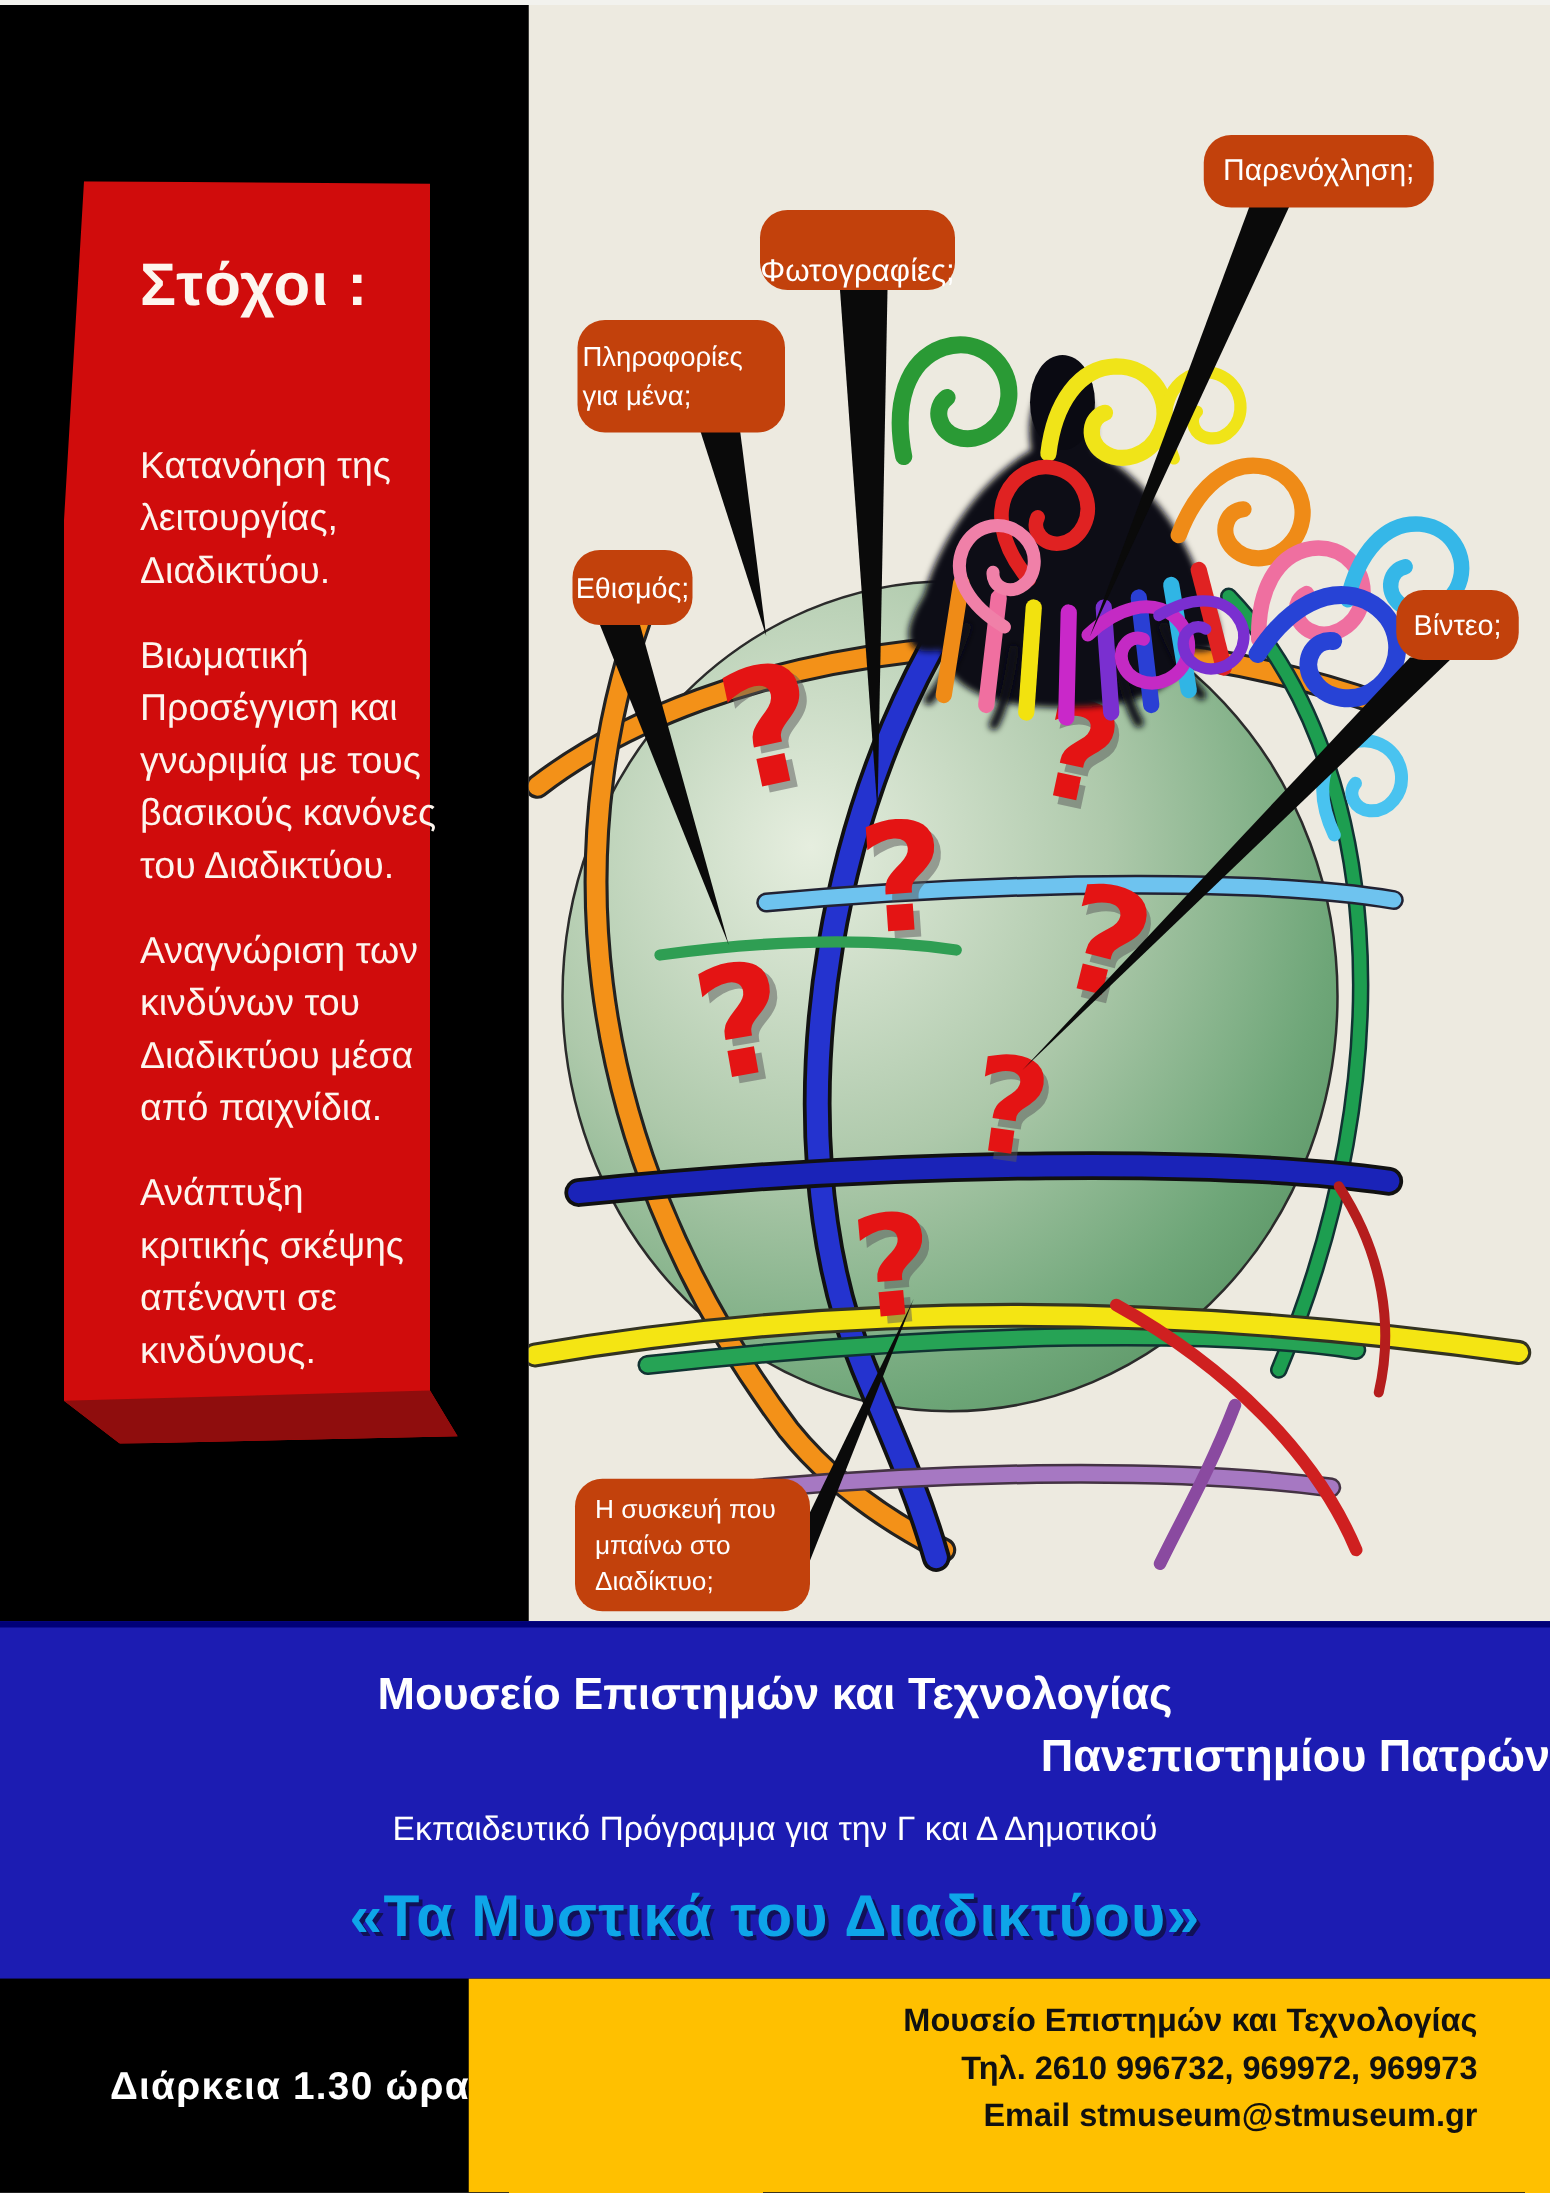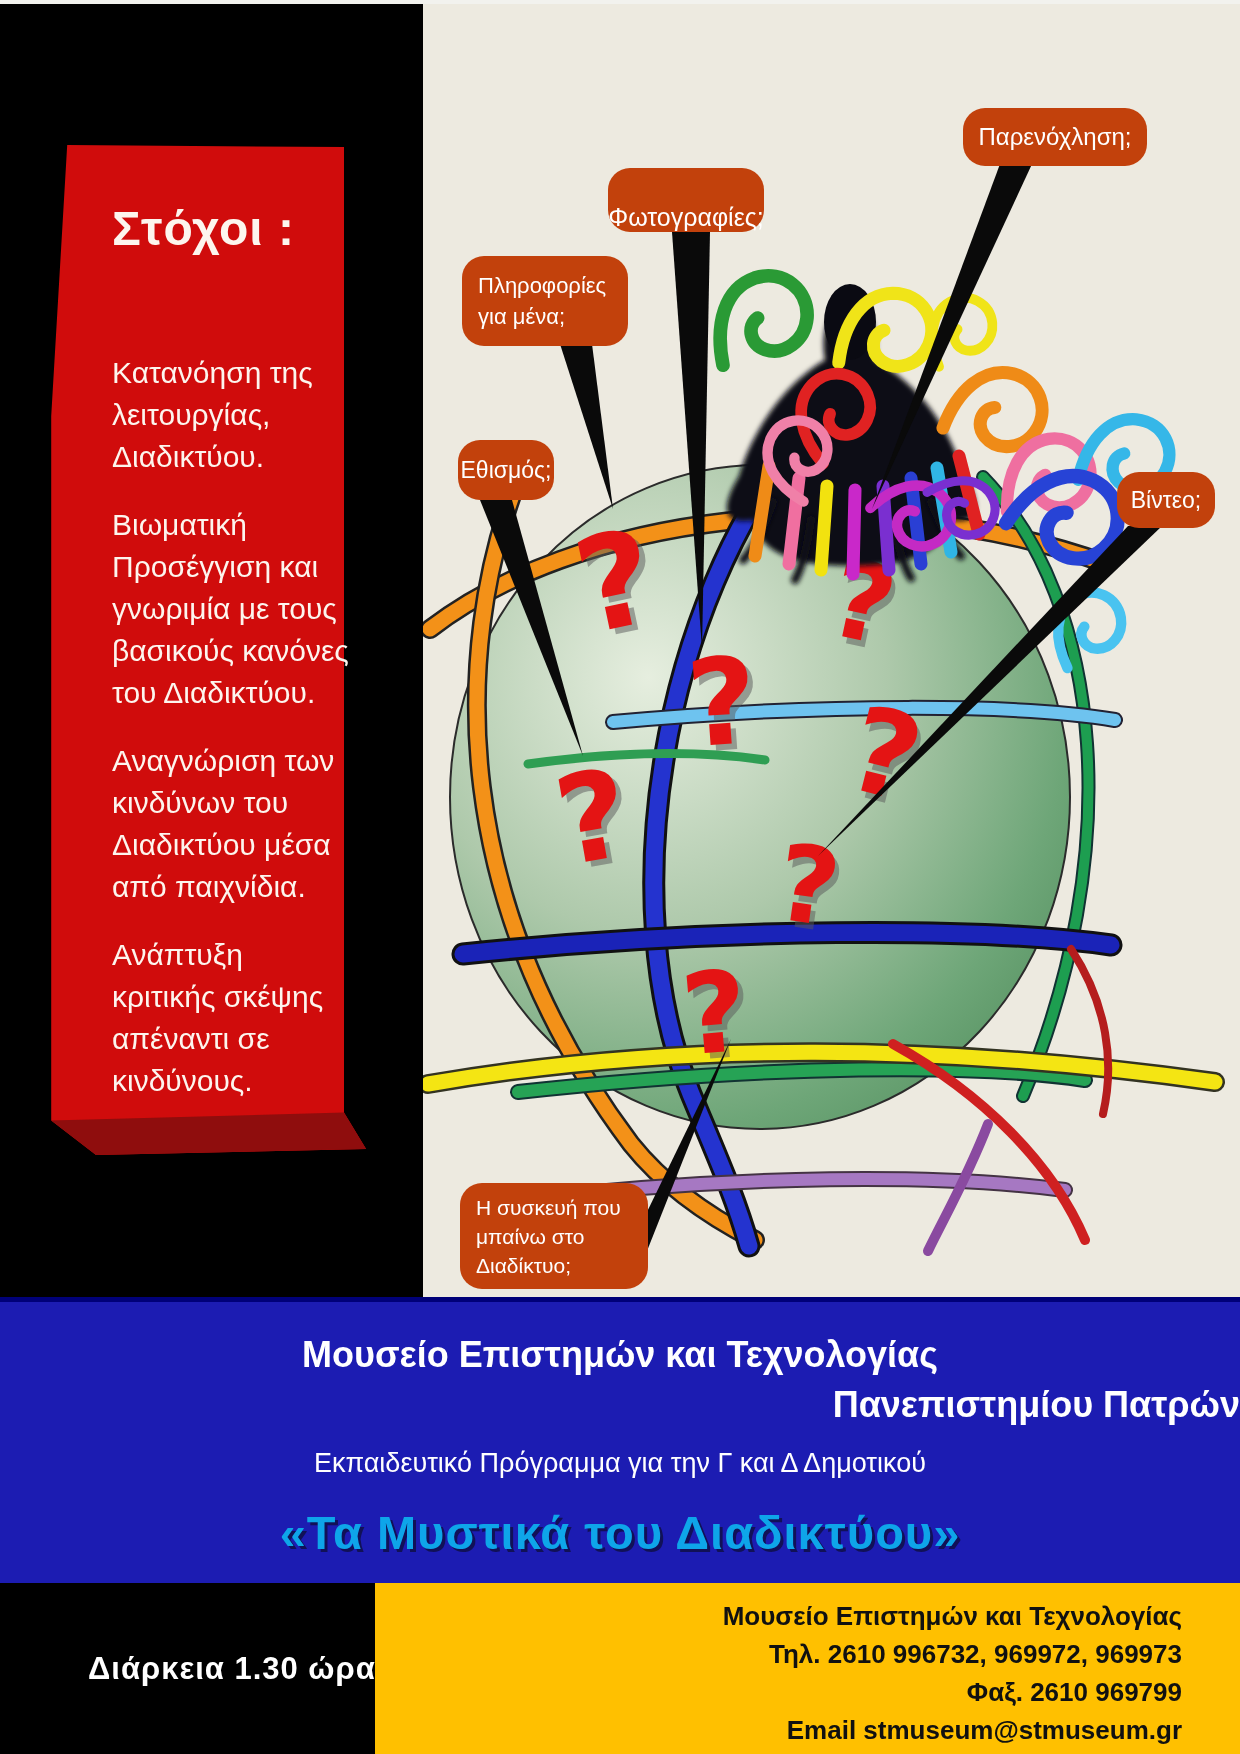--- a/index.html
+++ b/index.html
@@ -22,21 +22,21 @@
     clip-path:polygon(1% 96.6%,92.5% 95.8%,99.4% 99.4%,15% 100%);}
   #goals{position:absolute;left:64px;top:58px;width:238px;color:#fdf5ee;}
   #goals h2{margin:0 0 96px 0;font-size:48px;font-weight:bold;letter-spacing:1px;}
   #goals p{margin:0 0 26px 0;font-size:30px;line-height:42px;font-weight:400;}
   
   .callout{position:absolute;background:#c2410c;color:#fff;border-radius:22px;
     display:flex;flex-direction:column;justify-content:center;box-sizing:border-box;z-index:5;}
   .callout span{display:block;}
   #co-paren{left:963px;top:108px;width:184px;height:58px;padding:0 18px;font-size:24px;align-items:center;flex-direction:row;}
   #co-photo{left:608px;top:168px;width:156px;height:64px;padding:0 20px;font-size:25px;align-items:flex-end;flex-direction:row;}
-  #co-info{left:462px;top:256px;width:166px;height:90px;padding:10px 16px;font-size:22px;line-height:31px;}
+  #co-info{left:462px;top:256px;width:166px;height:90px;padding:10px 4px;font-size:22px;line-height:31px;}
   #co-ethis{left:458px;top:440px;width:96px;height:60px;padding:0 14px;font-size:23px;align-items:center;flex-direction:row;}
   #co-video{left:1117px;top:472px;width:98px;height:56px;padding:0 22px;font-size:23px;align-items:center;flex-direction:row;}
   #co-device{left:460px;top:1183px;width:188px;height:106px;padding:10px 16px;font-size:21px;line-height:29px;}
   
   #blue-band{position:absolute;left:0;top:1297px;width:1240px;height:286px;background:#1c1cb2;
     border-top:5px solid #000078;box-sizing:border-box;text-align:center;color:#fff;}
   #org1{margin-top:32px;font-size:36px;font-weight:bold;}
   #org2{margin-top:8px;font-size:36px;font-weight:bold;text-align:right;}
   #program{margin-top:22px;font-size:27px;font-weight:400;}
   #main-title{margin-top:26px;font-size:47px;font-weight:bold;color:#0ea5e9;
@@ -209,18 +209,17 @@
     <div id="org2">Πανεπιστημίου Πατρών</div>
     <div id="program">Εκπαιδευτικό Πρόγραμμα για την Γ και Δ Δημοτικού</div>
     <div id="main-title">«Τα Μυστικά του Διαδικτύου»</div>
   </div>
 
   <div id="bottom-strip">
     <div id="duration">Διάρκεια  1.30 ώρα</div>
     <div id="yellow-box">
       <div>Μουσείο Επιστημών και Τεχνολογίας</div>
       <div>Τηλ. 2610 996732, 969972, 969973</div>
-      <div>Φαξ. 2610 969799</div>
       <div>Email stmuseum@stmuseum.gr</div>
     </div>
   </div>
 
 </div>
 
 </body></html>

